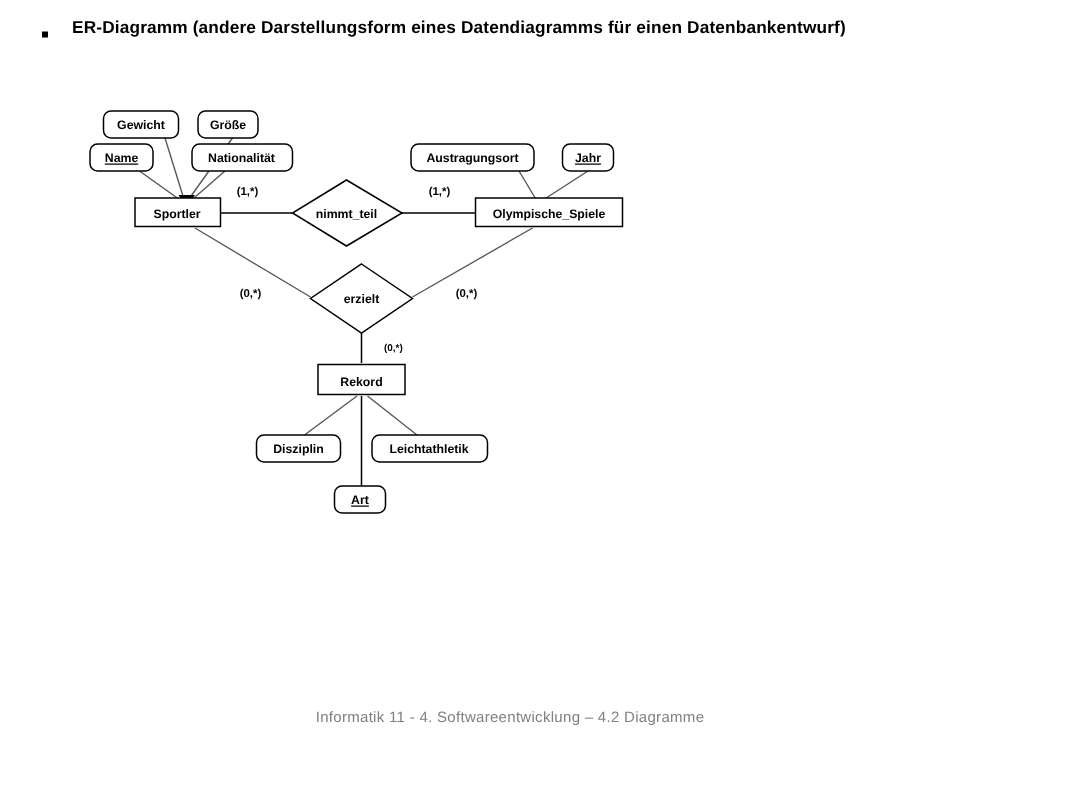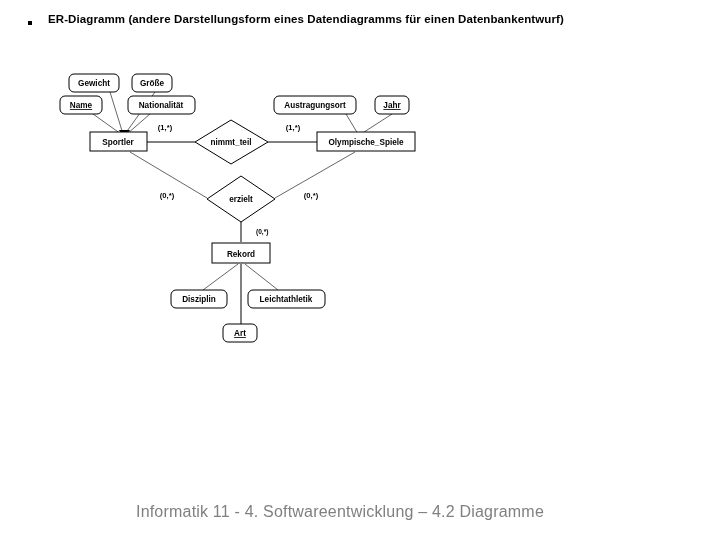--- a/index.html
+++ b/index.html
@@ -52,24 +52,24 @@
   #er-svg {
     position: absolute;
     left: 0;
     top: 0;
   }
 
   
   #footer-text {
     position: absolute;
     left: 0;
-    top: 503px;
+    top: 473px;
     width: 680px;
     text-align: center;
-    font-size: 16px;
+    font-size: 10px;
     color: #808080;
     letter-spacing: 0.2px;
   }
 
   
   .node-label {
     font-family: "Liberation Sans", sans-serif;
     font-size: 8.2px;
     font-weight: bold;
     fill: #000000;

